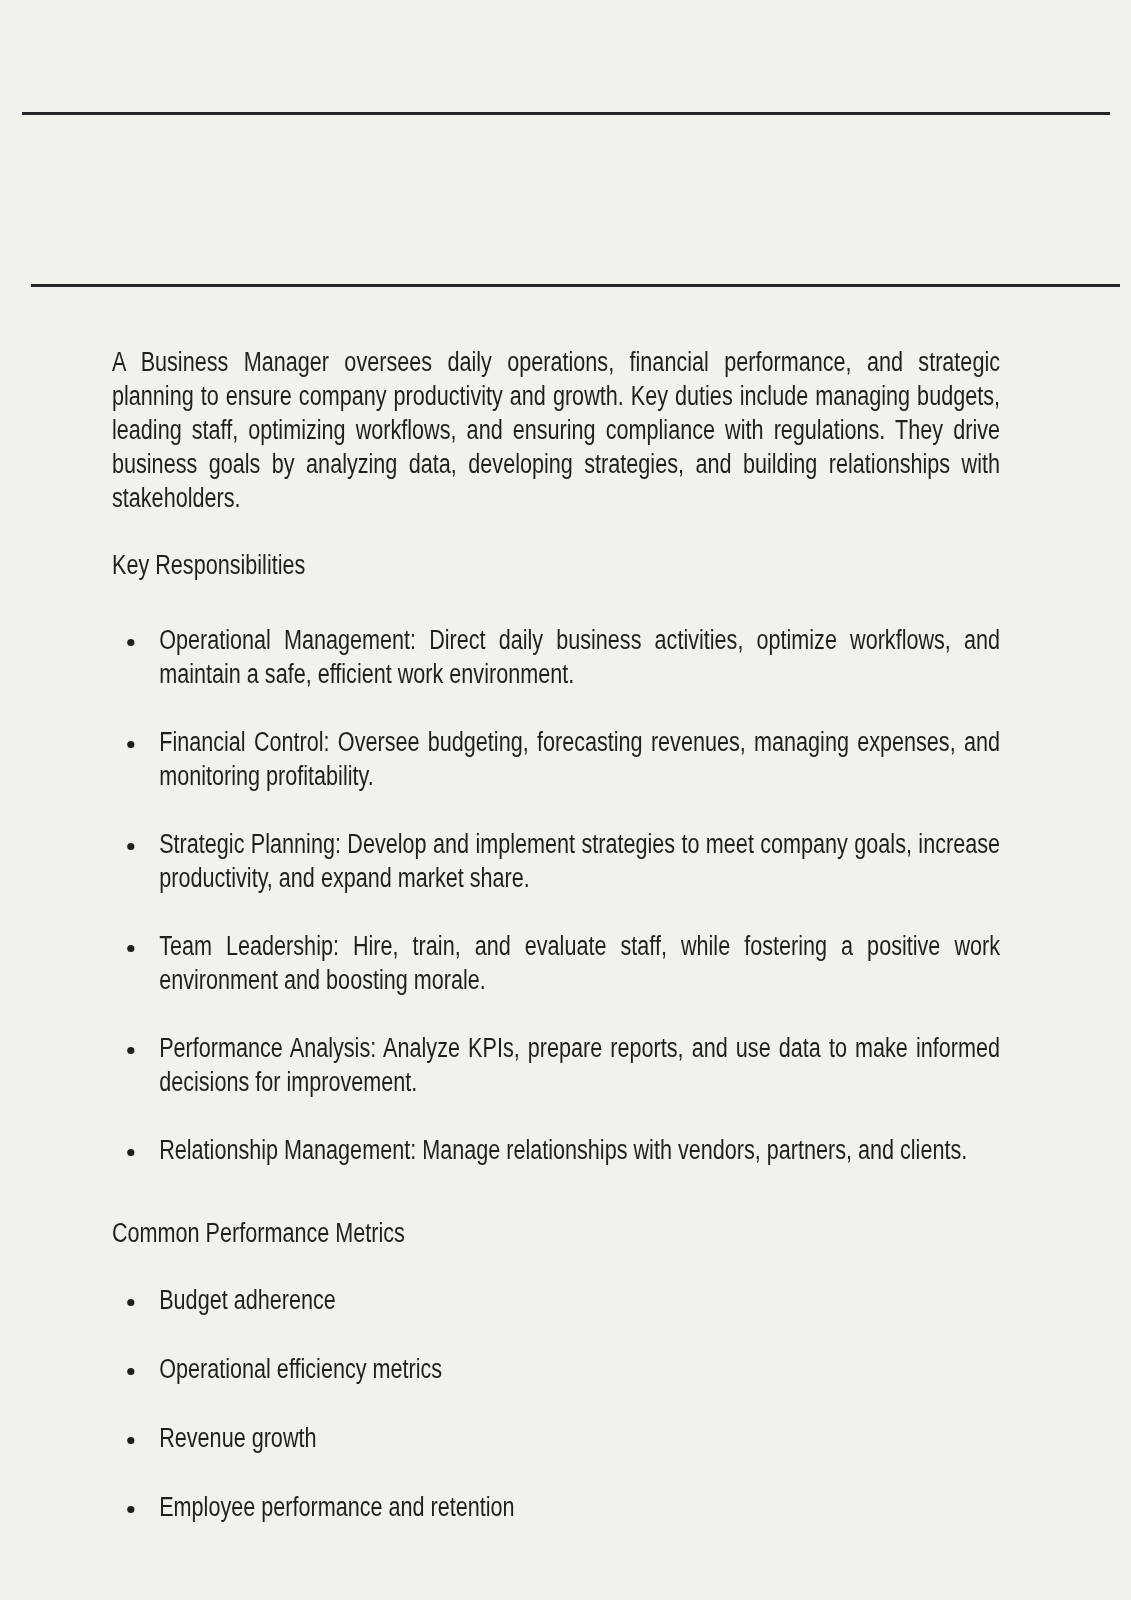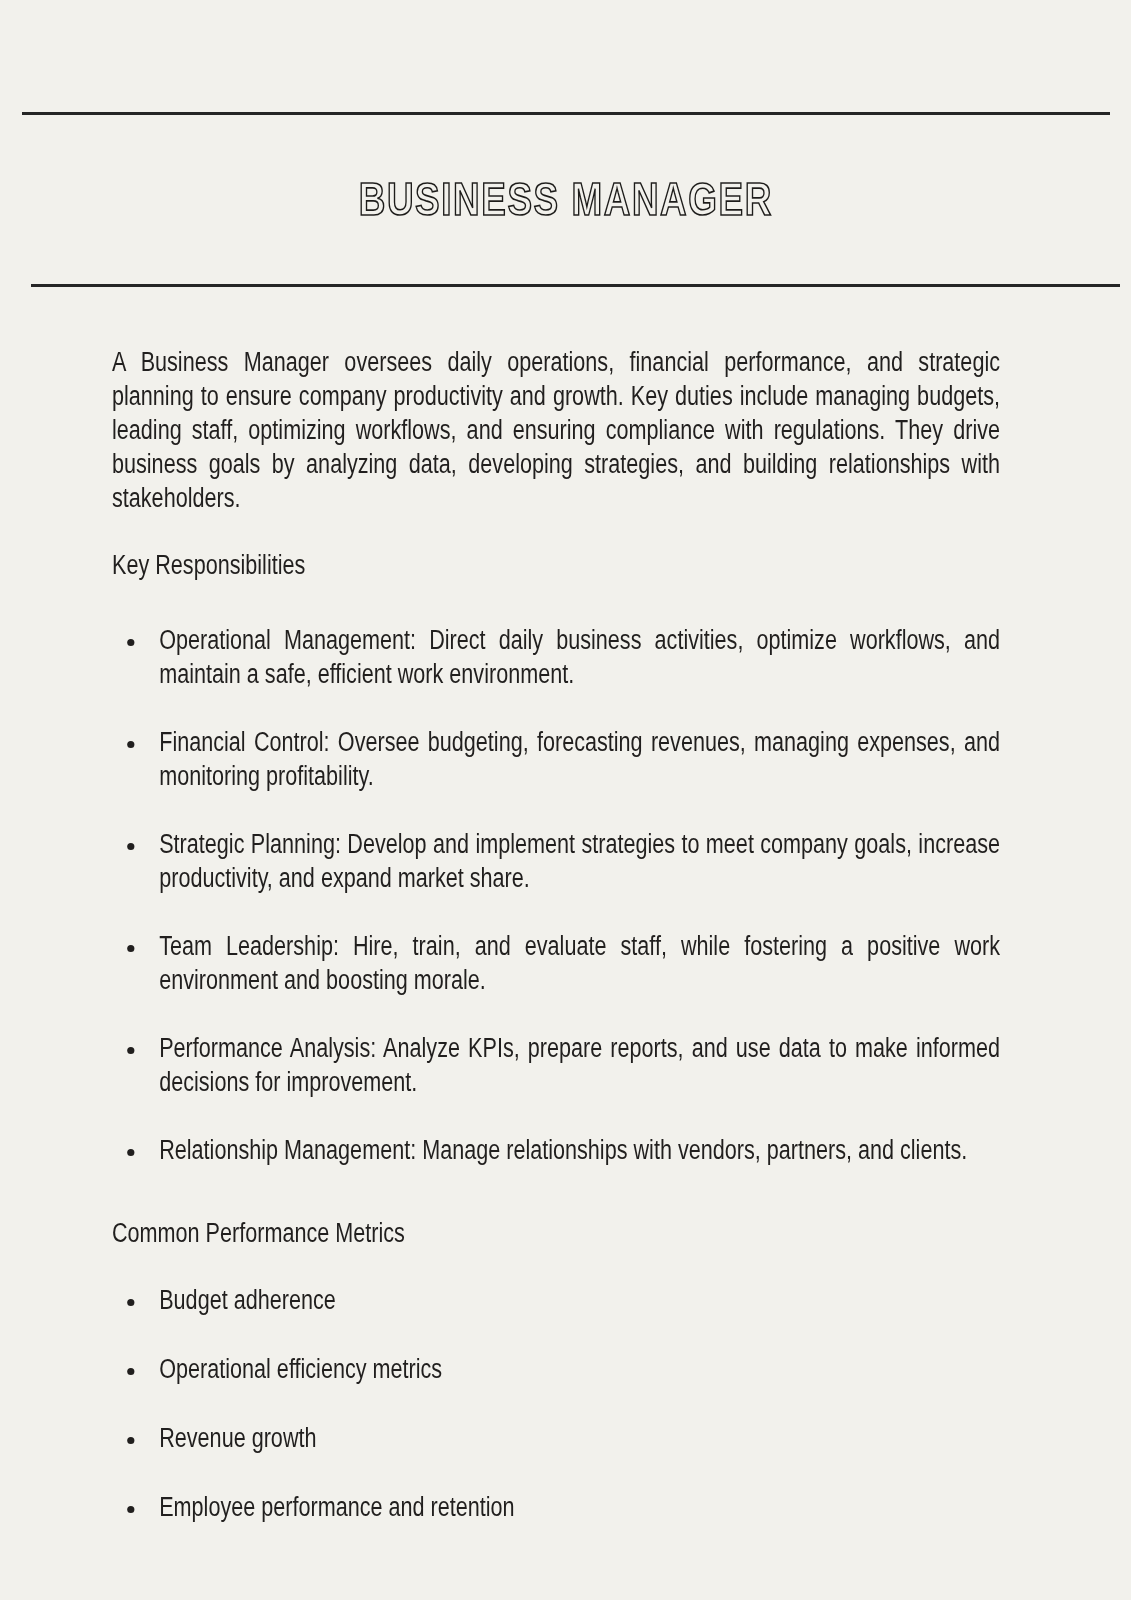--- a/index.html
+++ b/index.html
@@ -93,23 +93,20 @@
     background: #211f1e;
   }
 </style>
 </head>
 <body>
 
 <div class="page">
 
   <div class="rule rule-top"></div>
 
-  <div class="title-wrap">
-    <h1 class="title">BUSINESS MANAGER</h1>
-  </div>
 
   <div class="rule rule-mid"></div>
 
   <div class="content">
 
     <p class="intro">A Business Manager oversees daily operations, financial performance, and strategic planning to ensure company productivity and growth. Key duties include managing budgets, leading staff, optimizing workflows, and ensuring compliance with regulations. They drive business goals by analyzing data, developing strategies, and building relationships with stakeholders.</p>
 
     <h2 class="section-heading h-key">Key Responsibilities</h2>
 
     <ul class="doc-list resp-list">

